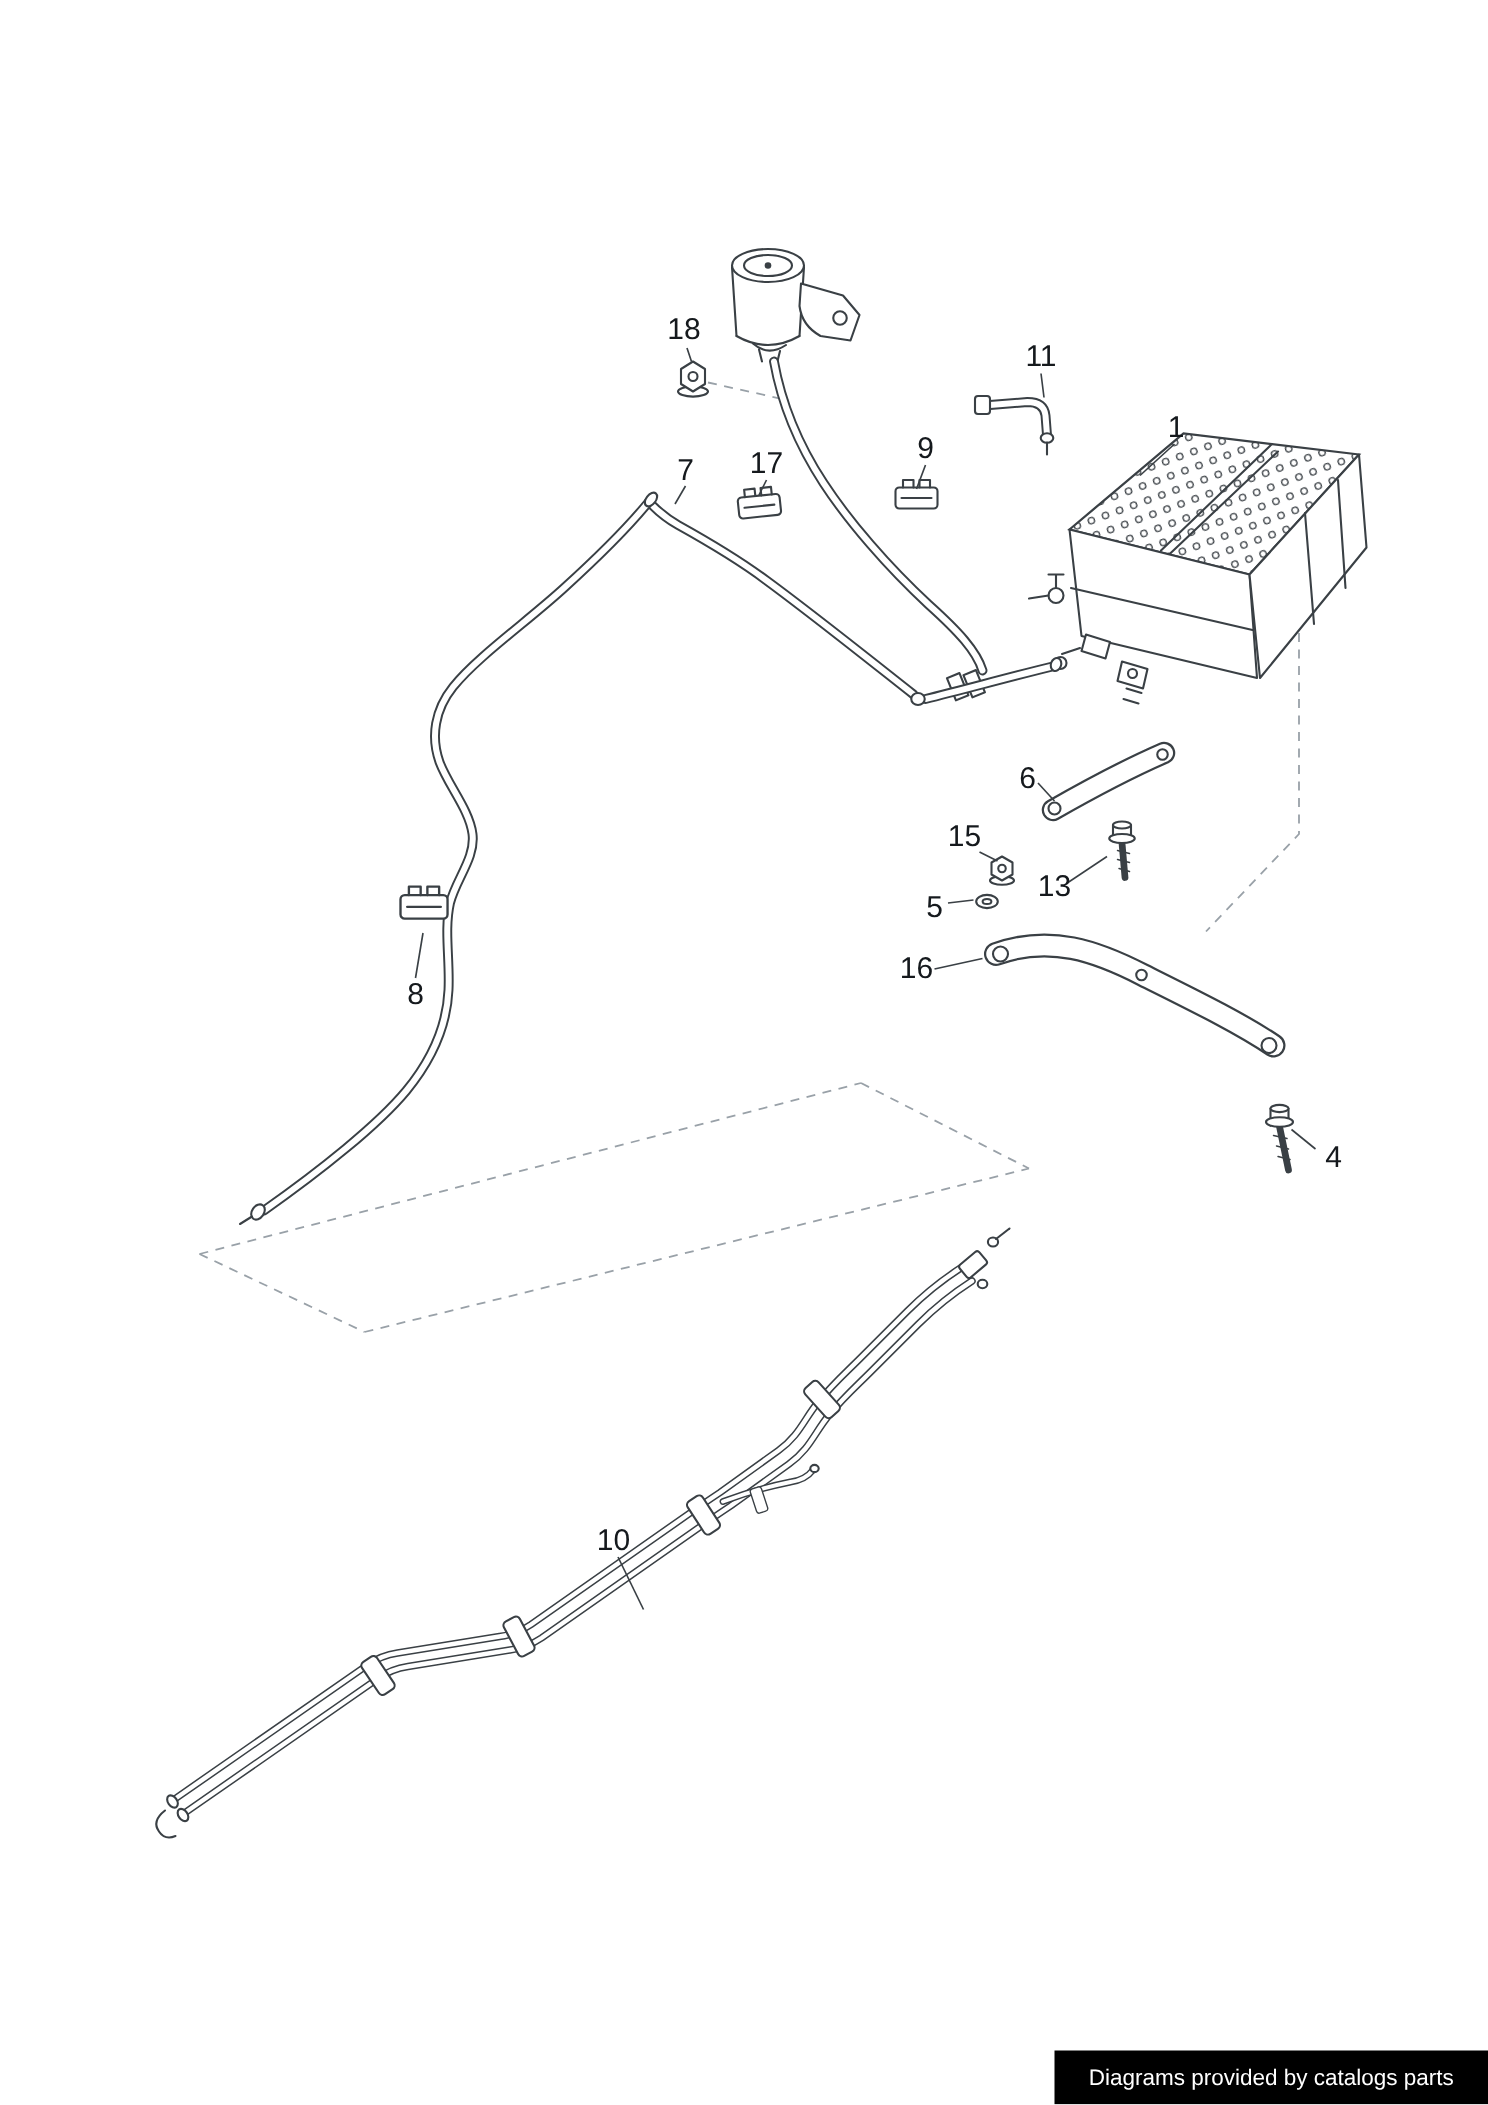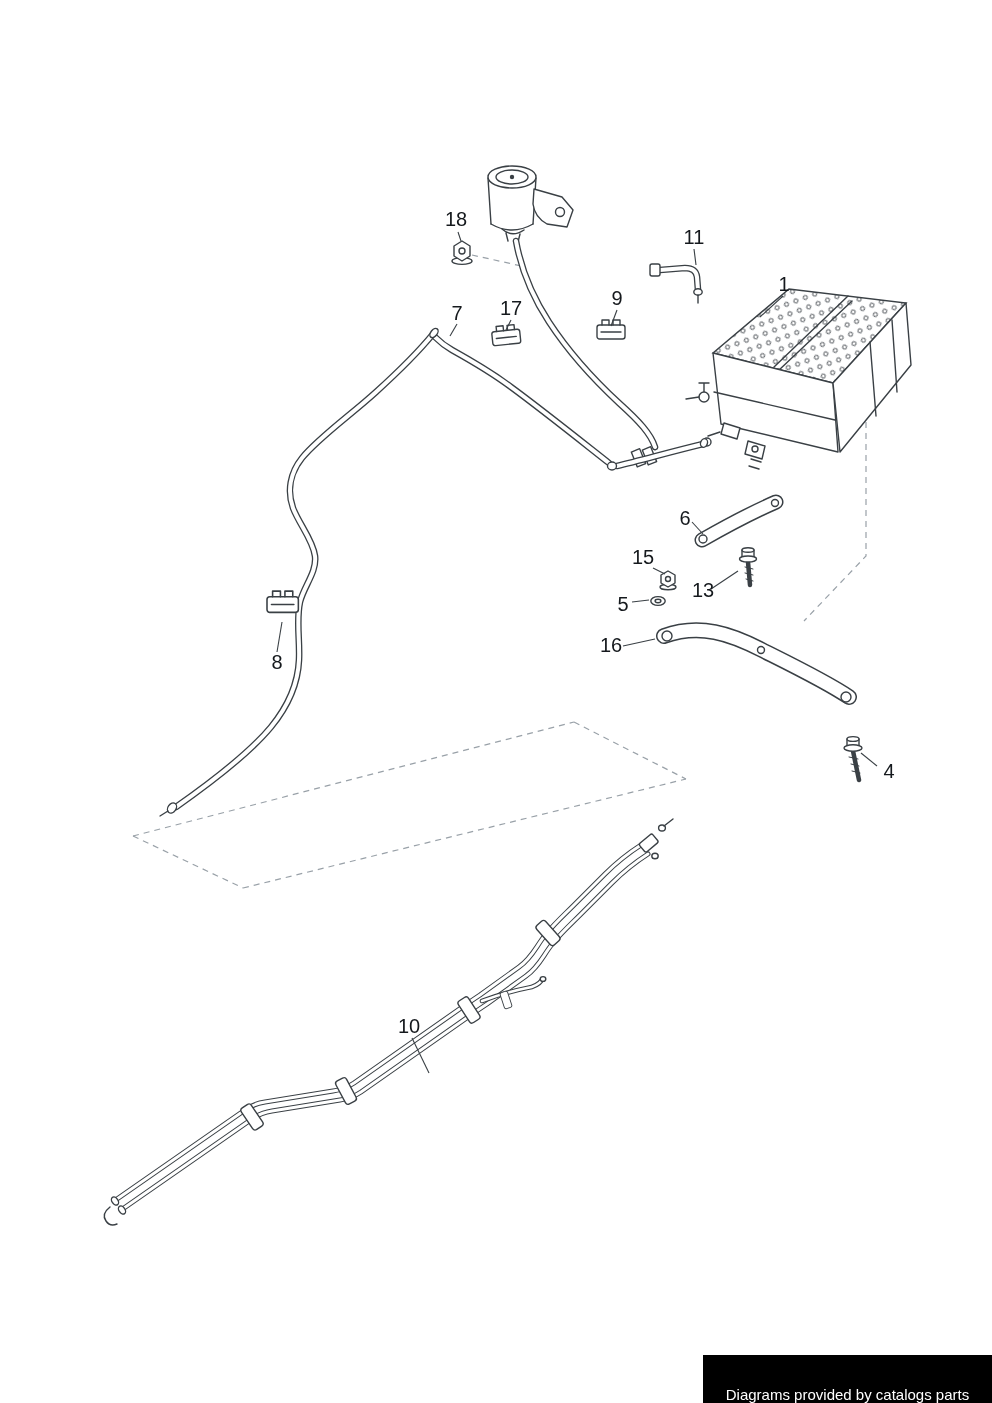--- a/index.html
+++ b/index.html
@@ -11,22 +11,22 @@
   .fw{fill:#ffffff;stroke:#3a4045;stroke-width:1.4;stroke-linejoin:round;}
   .po{fill:none;stroke:#3a4045;stroke-width:6.6;stroke-linecap:round;stroke-linejoin:round;}
   .pi{fill:none;stroke:#ffffff;stroke-width:4;stroke-linecap:round;stroke-linejoin:round;}
   .po2{fill:none;stroke:#3a4045;stroke-width:5;stroke-linecap:round;stroke-linejoin:round;}
   .pi2{fill:none;stroke:#ffffff;stroke-width:3;stroke-linecap:round;stroke-linejoin:round;}
   .so{fill:none;stroke:#3a4045;stroke-width:16;stroke-linecap:round;}
   .si{fill:none;stroke:#ffffff;stroke-width:13;stroke-linecap:round;}
   .dash{fill:none;stroke:#99a1a8;stroke-width:1.2;stroke-dasharray:6 5;}
   .leader{fill:none;stroke:#3a4045;stroke-width:1.1;}
   .lbl{font:20px "Liberation Sans",sans-serif;fill:#15191d;cursor:pointer;}
-  .footer-bar{position:absolute;right:0;bottom:0;width:289px;height:48px;background:#000000;
-              display:flex;align-items:flex-end;justify-content:center;}
+  .footer-bar{position:absolute;right:0;bottom:0;width:289px;height:36px;background:#000000;
+              display:flex;align-items:center;justify-content:center;}
   .footer-bar span{color:#ffffff;font-size:15px;font-family:"Liberation Sans",sans-serif;}
 </style>
 </head>
 <body>
 
 <div class="stage">
 
 <svg width="992" height="1403" viewBox="0 0 992 1403">
   <defs>
     <pattern id="dots" width="10" height="10" patternUnits="userSpaceOnUse" patternTransform="rotate(-20)">

